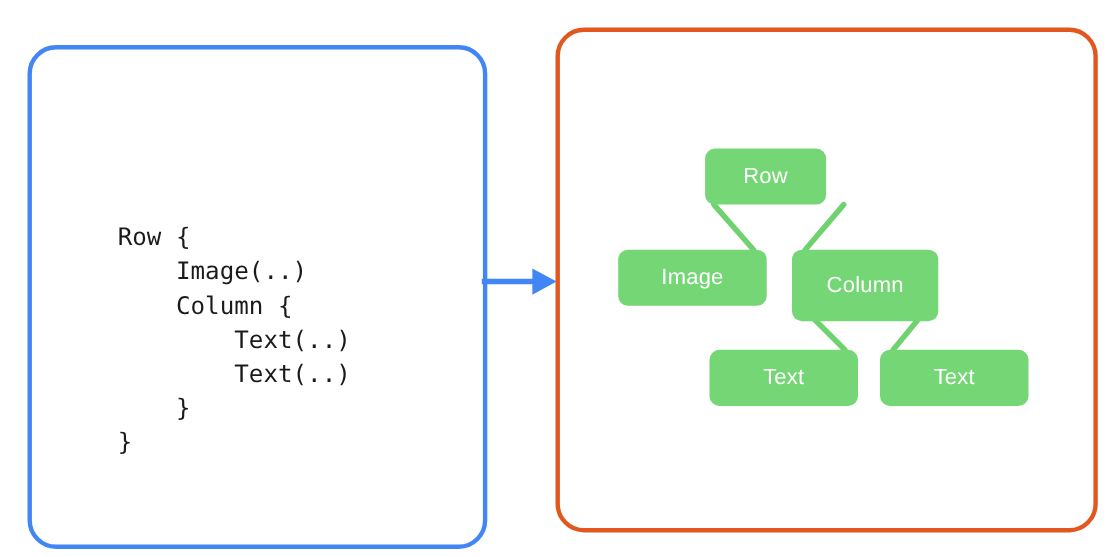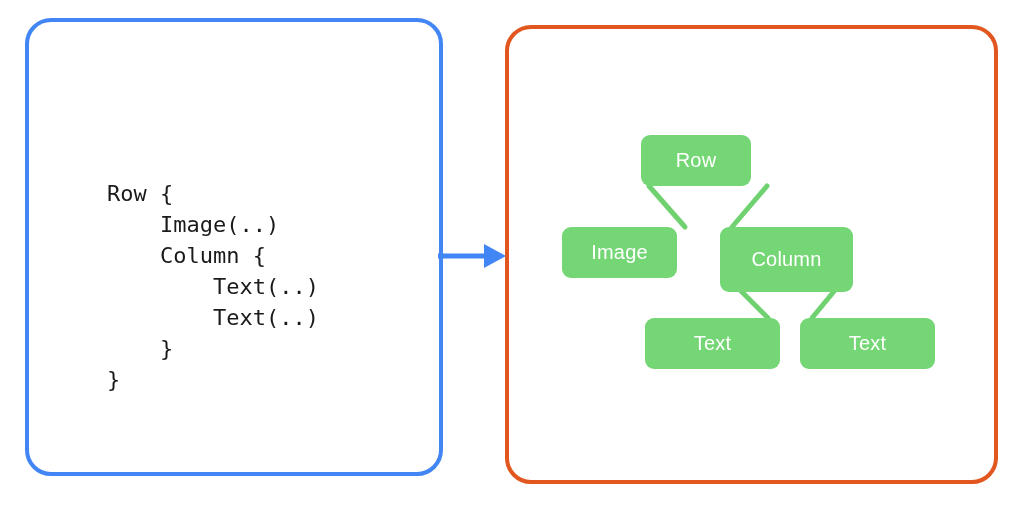--- a/index.html
+++ b/index.html
@@ -20,21 +20,21 @@
 
   
   .panel {
     position: absolute;
     box-sizing: border-box;
     border-radius: 26px;
     background: #ffffff;
   }
   #code-panel {
     left: 25px;
-    top: 18px;
+    top: 41px;
     width: 418px;
     height: 458px;
     border: 4px solid #4285f4;
   }
   #tree-panel {
     left: 505px;
     top: 25px;
     width: 493px;
     height: 459px;
     border: 4px solid #e2561f;
@@ -112,19 +112,19 @@
     <g id="edge-layer" stroke="#6fd16f" stroke-width="5" stroke-linecap="round" fill="none">
         <line x1="144" y1="161" x2="180" y2="202" stroke="#6fd16f"></line>
         <line x1="262" y1="161" x2="227" y2="202" stroke="#6fd16f"></line>
         <line x1="223" y1="253" x2="263" y2="293" stroke="#6fd16f"></line>
         <line x1="340" y1="253" x2="307" y2="293" stroke="#6fd16f"></line>
       </g>
   </svg>
 
   <div id="node-layer">
       <div class="tree-node-box" style="left: 641px; top: 135px; width: 110px; height: 51px; background: rgb(116, 214, 116); color: rgb(255, 255, 255);">Row</div>
-      <div class="tree-node-box" style="left: 562px; top: 227px; width: 115px; height: 51px; background: rgb(116, 214, 116); color: rgb(255, 255, 255);">Image</div>
+      <div class="tree-node-box" style="left: 562px; top: 227px; width: 135px; height: 51px; background: rgb(116, 214, 116); color: rgb(255, 255, 255);">Image</div>
       <div class="tree-node-box" style="left: 720px; top: 227px; width: 133px; height: 65px; background: rgb(116, 214, 116); color: rgb(255, 255, 255);">Column</div>
       <div class="tree-node-box" style="left: 645px; top: 318px; width: 135px; height: 51px; background: rgb(116, 214, 116); color: rgb(255, 255, 255);">Text</div>
       <div class="tree-node-box" style="left: 800px; top: 318px; width: 135px; height: 51px; background: rgb(116, 214, 116); color: rgb(255, 255, 255);">Text</div>
     </div>
 
 </div>
 
 </body></html>

